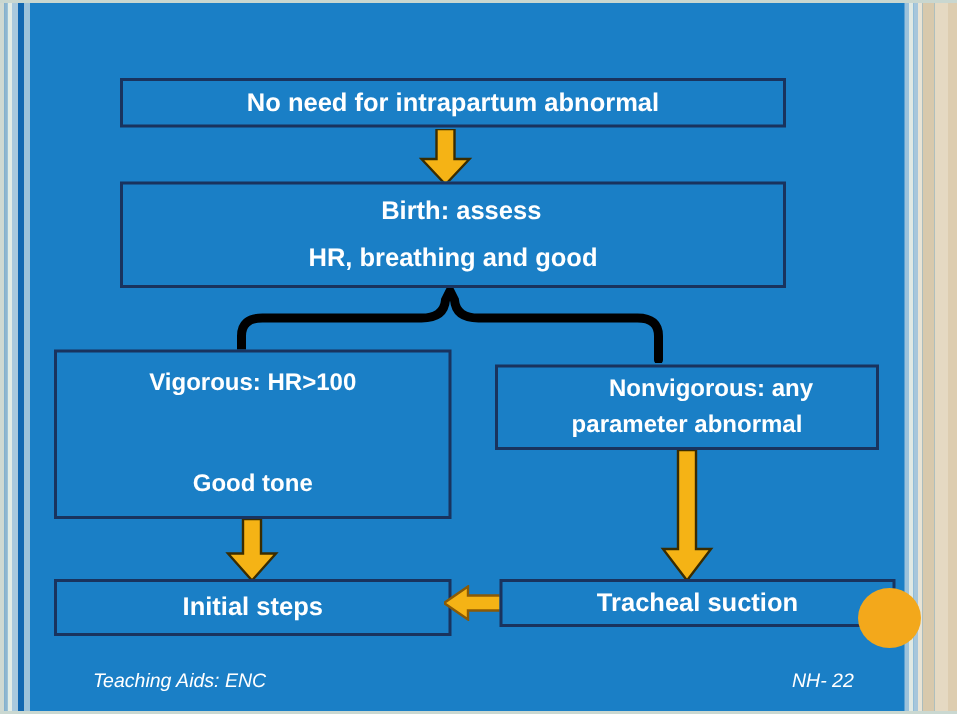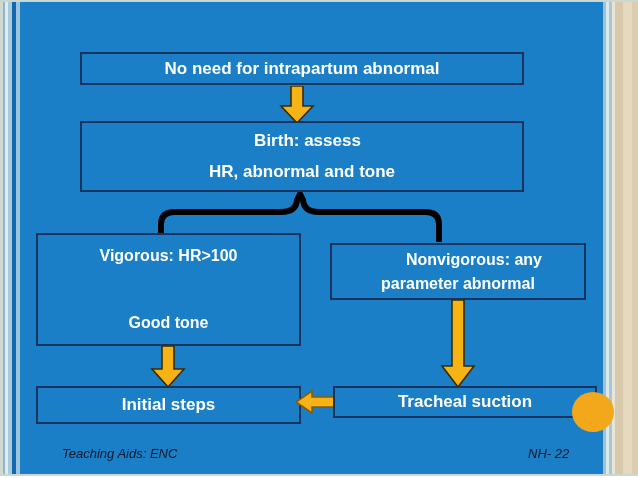--- a/index.html
+++ b/index.html
@@ -115,21 +115,21 @@
     width: 42px; height: 40px;
     border-radius: 50%;
     background: #f3a81b;
   }
 
   
   .footer-text {
     position: absolute;
     font-style: italic;
     font-size: 13px;
-    color: #0f172a;
+    color: #ffffff;
     white-space: nowrap;
   }
   #footer-left  { left: 62px;  top: 446px; }
   #footer-right { left: 528px; top: 446px; }
 </style>
 </head>
 <body>
 
 <div id="slide">
 
@@ -155,21 +155,21 @@
   <div class="fbox" id="box-intrapartum">
     <span class="line">No need for intrapartum abnormal</span>
   </div>
 
   <svg class="arrow" id="arrow-top" viewBox="0 0 36 38">
     <polygon points="12,0 24,0 24,20 34,20 18,37 2,20 12,20" fill="#f5b315" stroke="#3a2c00" stroke-width="1.6"></polygon>
   </svg>
 
   <div class="fbox" id="box-birth">
     <span class="line">Birth: assess</span>
-    <span class="line">HR, abnormal and tone</span>
+    <span class="line">HR, breathing and good</span>
   </div>
 
   <svg id="brace" viewBox="0 0 290 50">
     <path d="M6,48 L6,32 Q6,20 20,20 L126,20 Q141,20 142,8 L145,2
              L148,8 Q149,20 164,20 L270,20 Q284,20 284,32 L284,48" fill="none" stroke="#000000" stroke-width="6" stroke-linecap="round"></path>
   </svg>
 
   <div class="fbox" id="box-vigorous">
     <span class="line">Vigorous: HR&gt;100</span>
     <span class="line">Good tone</span>

